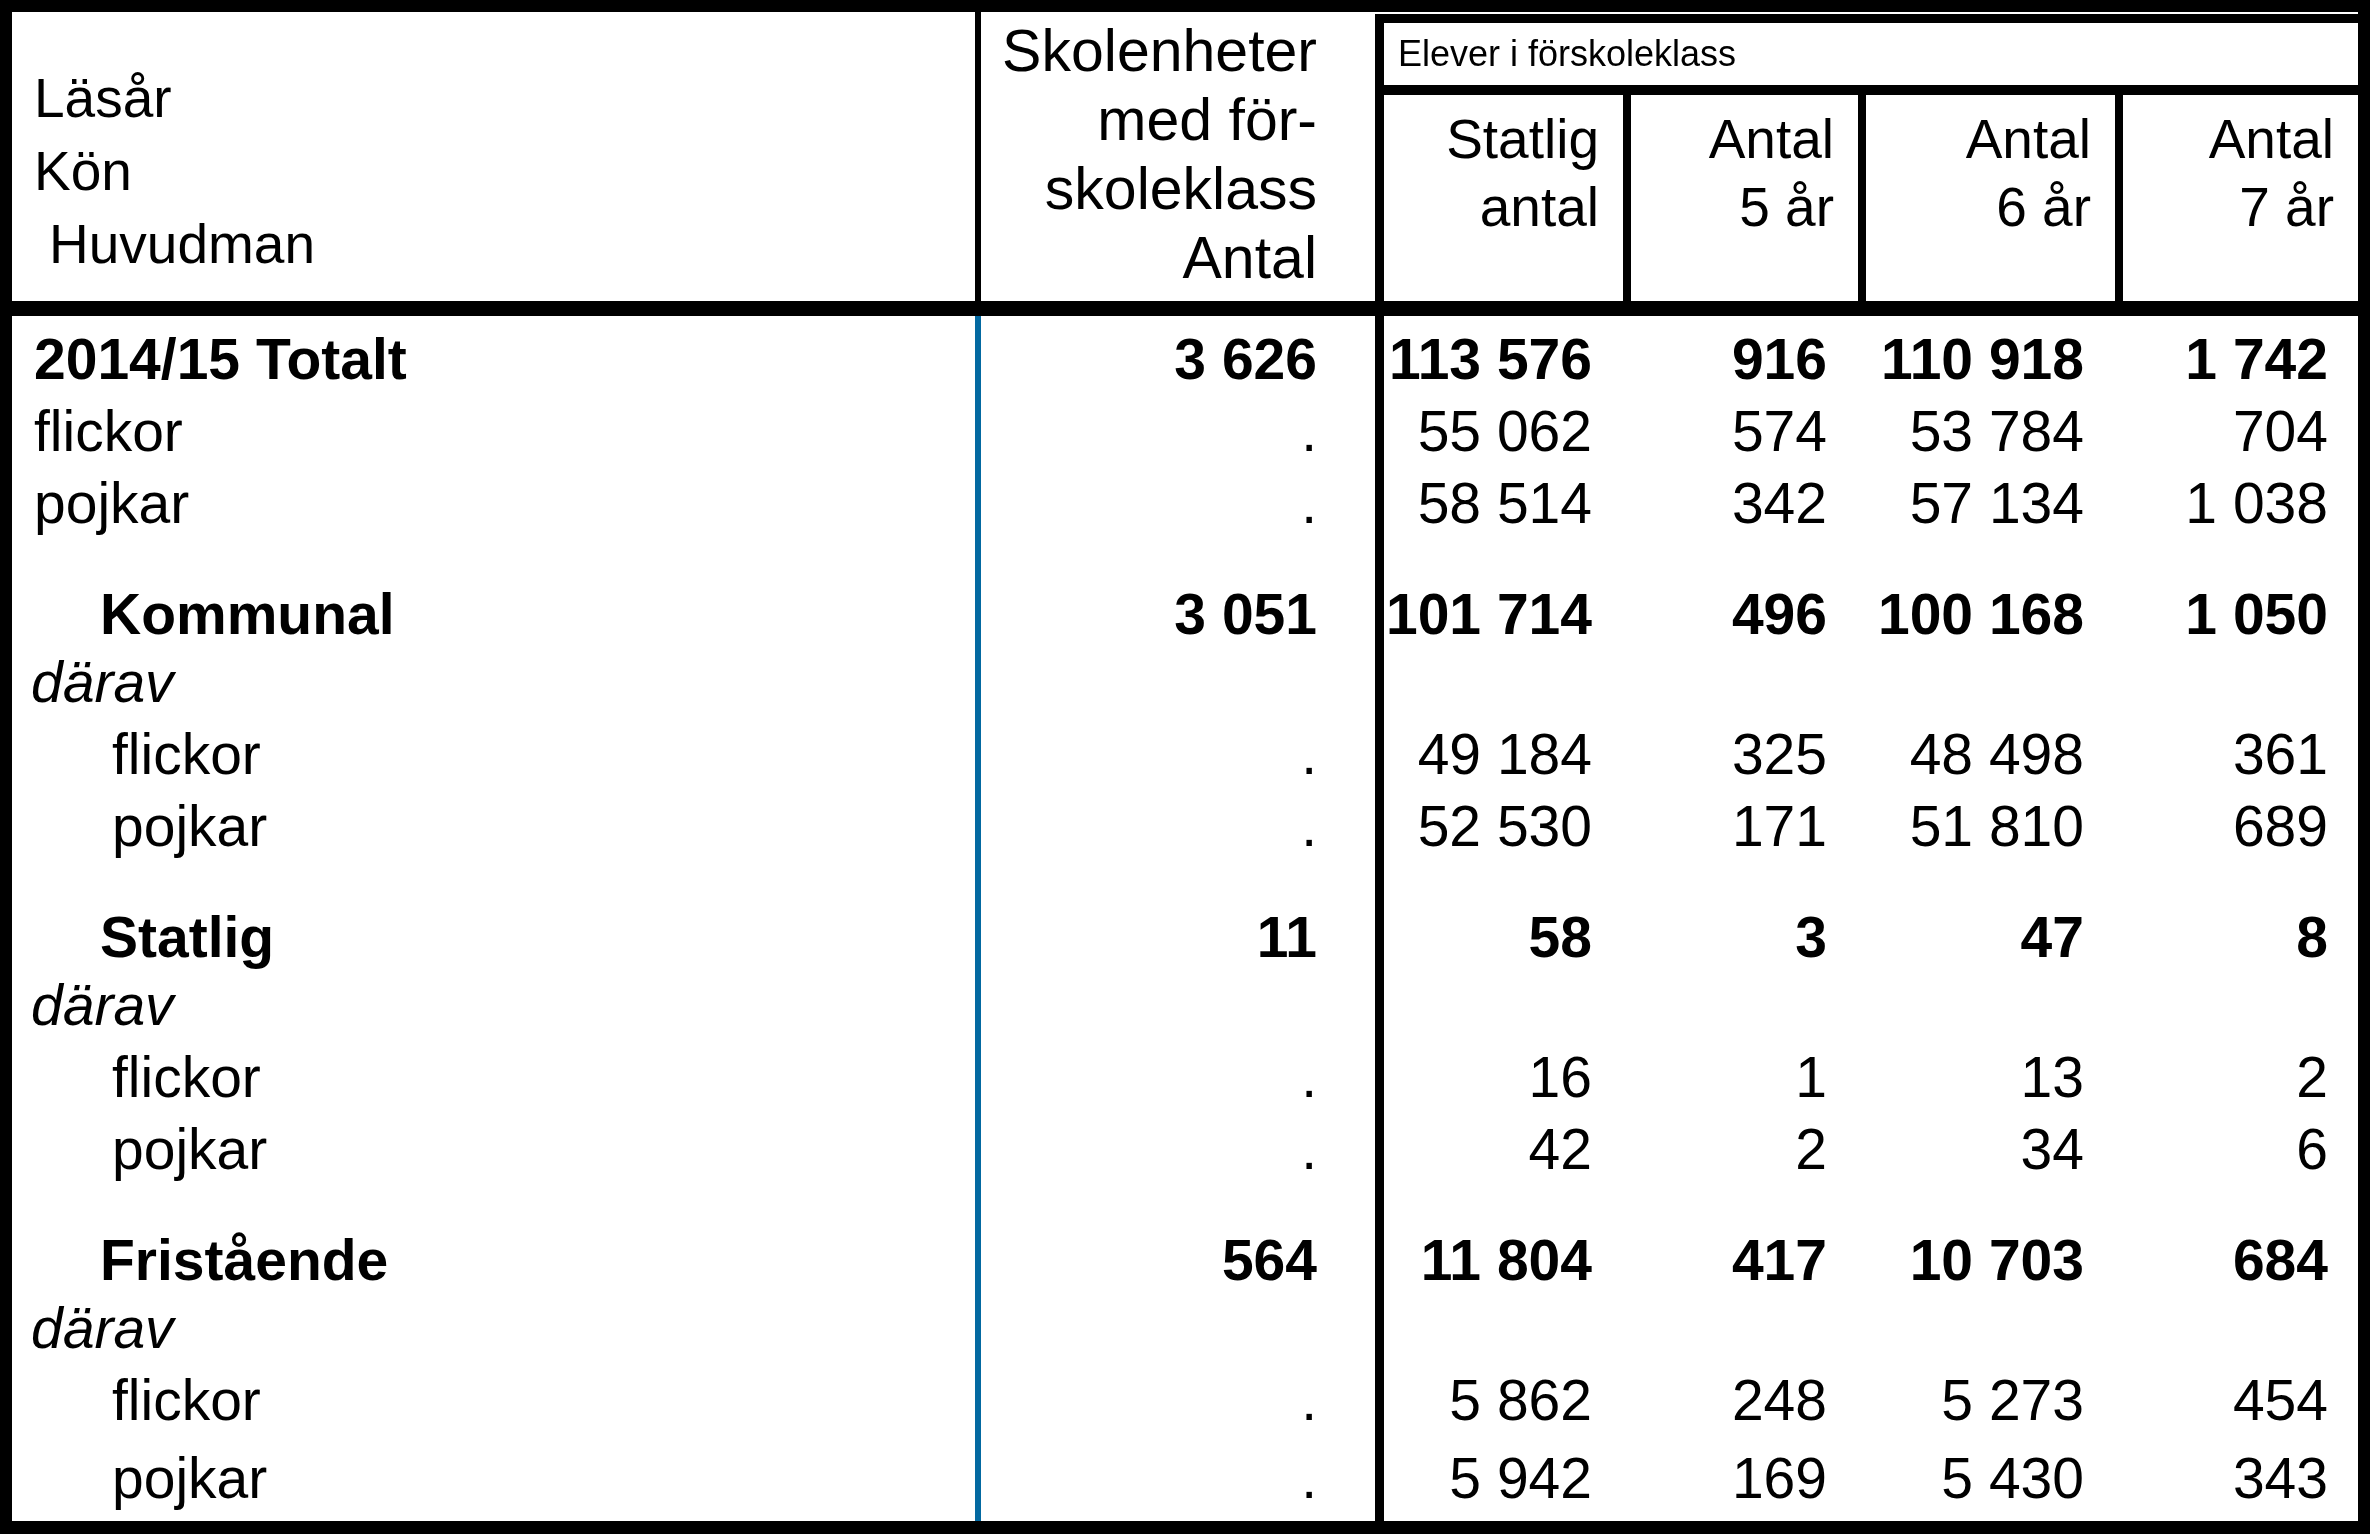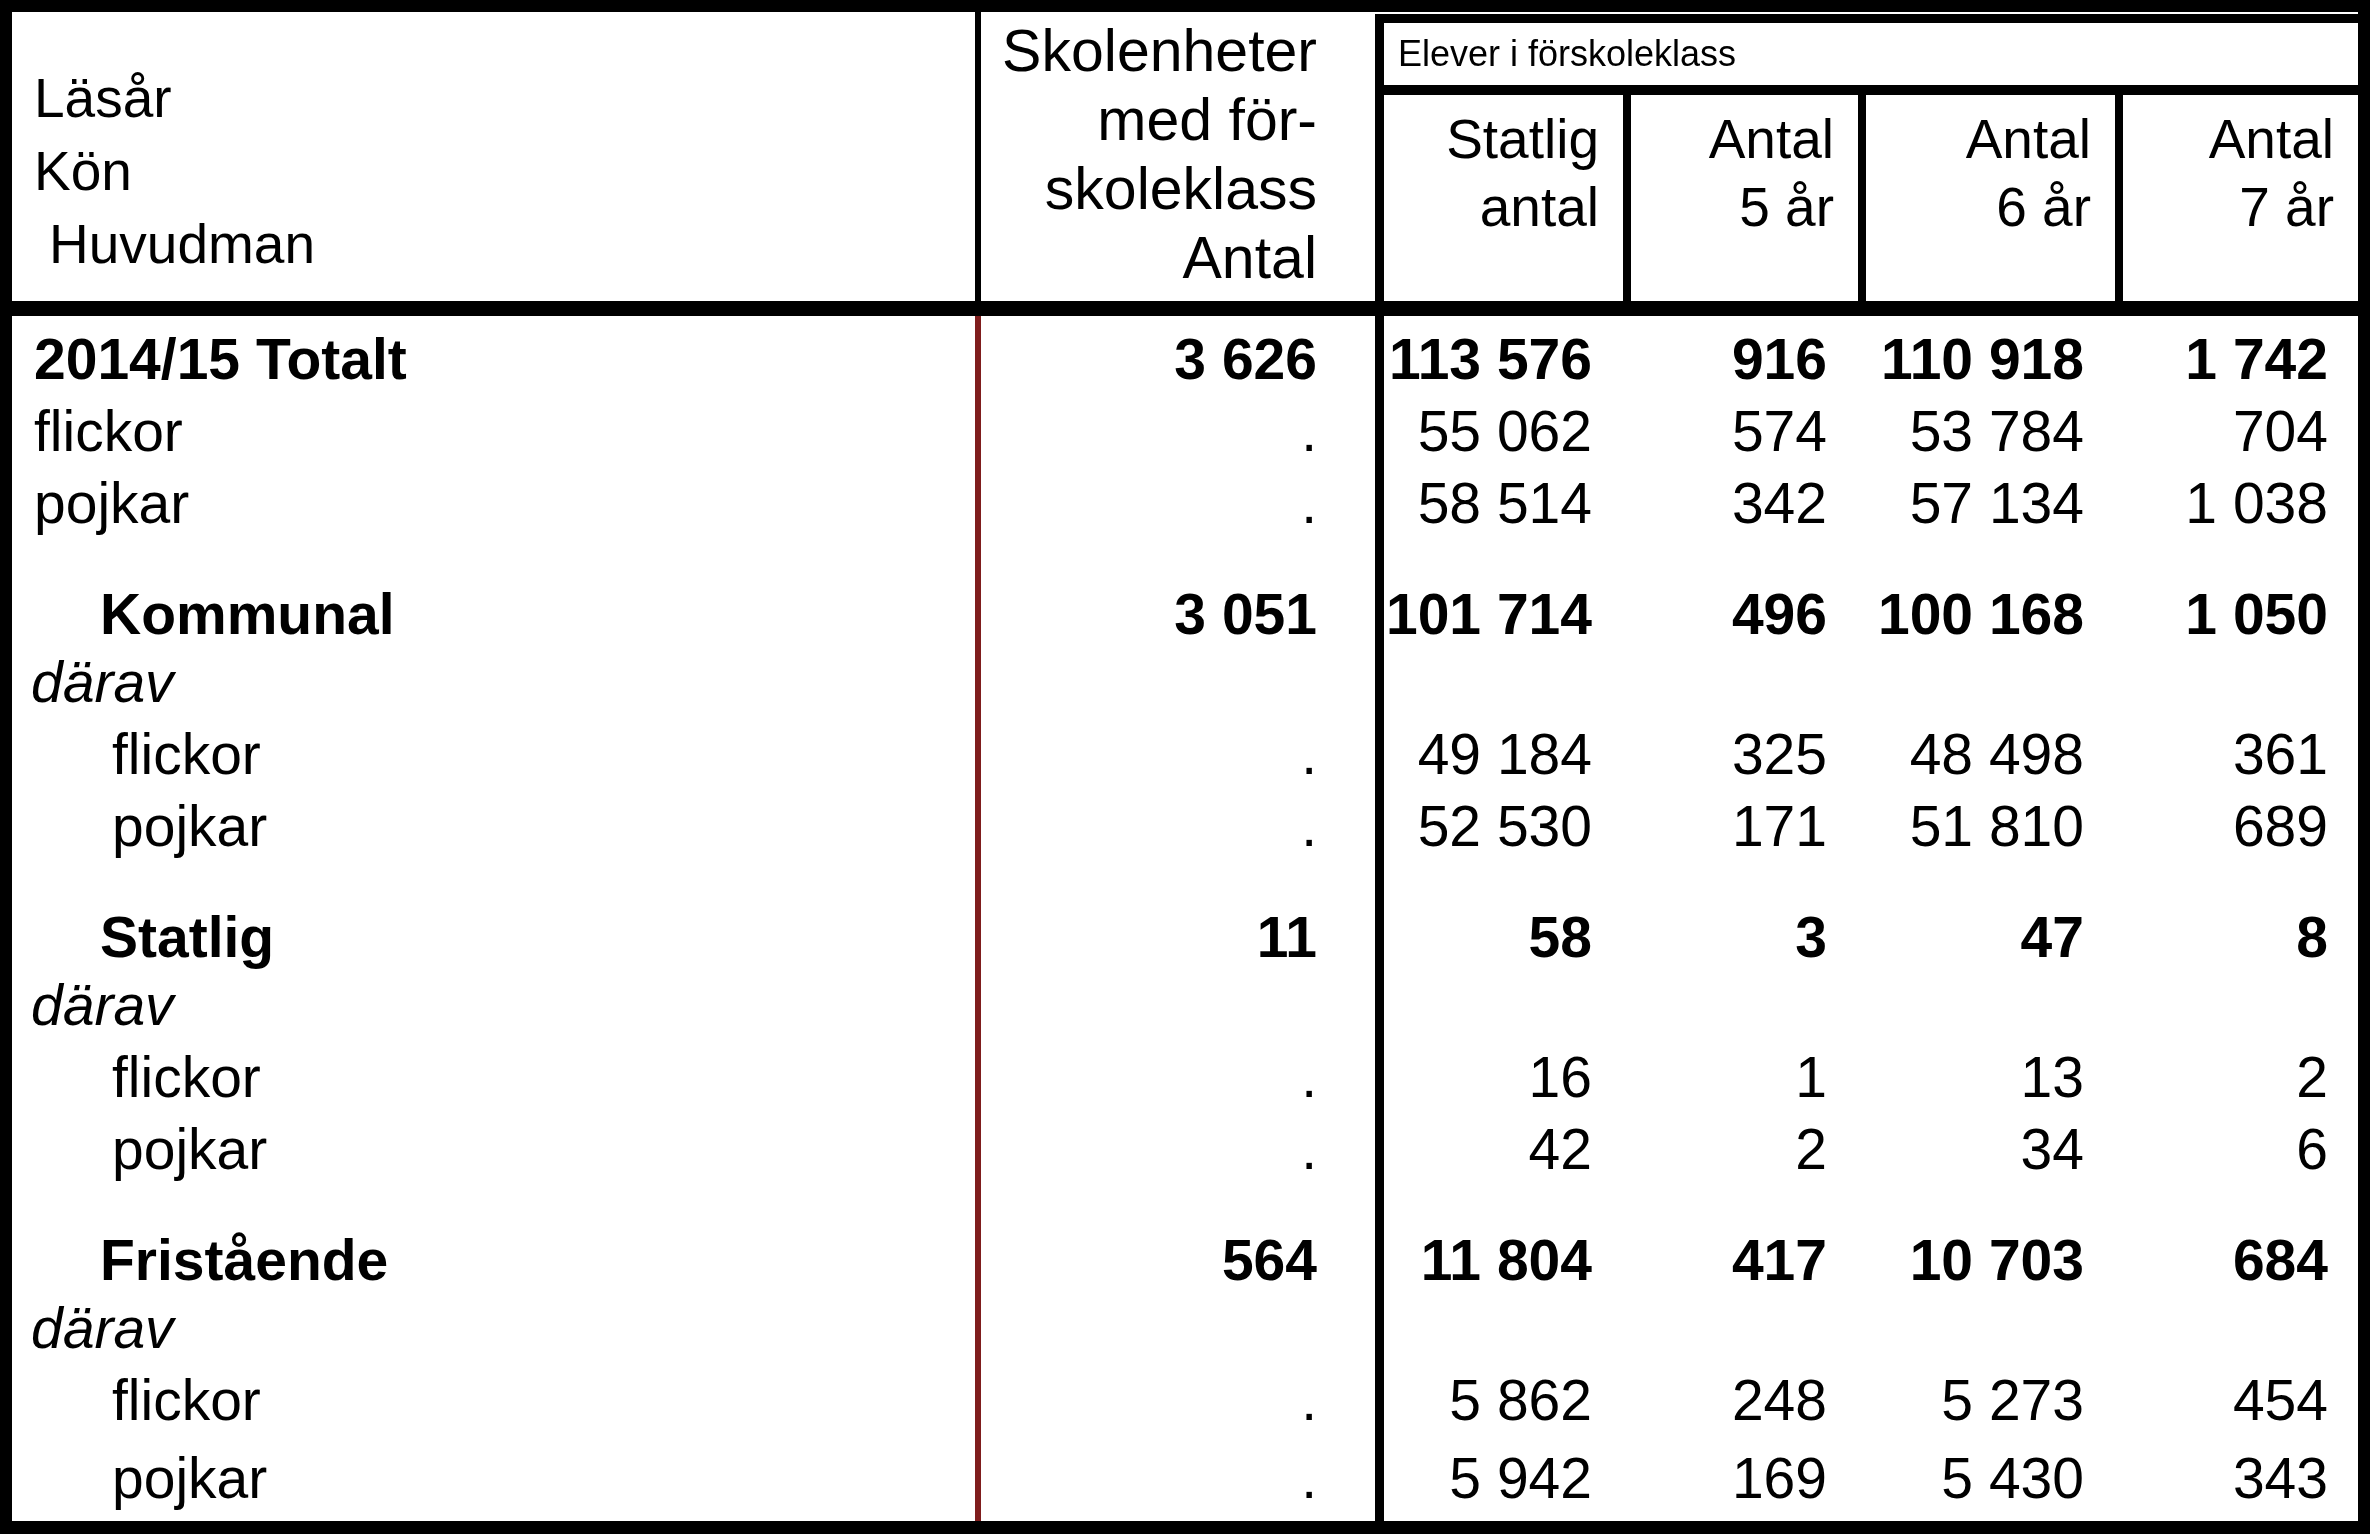--- a/index.html
+++ b/index.html
@@ -92,21 +92,21 @@
   .cell {
     box-sizing: border-box;
     display: flex;
     align-items: flex-end;
     padding-bottom: 14px;
     font-size: 57px;
     line-height: 1.0;
     white-space: nowrap;
   }
   .c-col1 {
-    border-right: 6px solid #7f1d1d;
+    border-right: 6px solid #0369a1;
     padding-left: 22px;
   }
   .c-skol {
     justify-content: flex-end;
     padding-right: 58px;
   }
   .c-first {
     border-left: 9px solid #000000;
   }
   .c-num {

